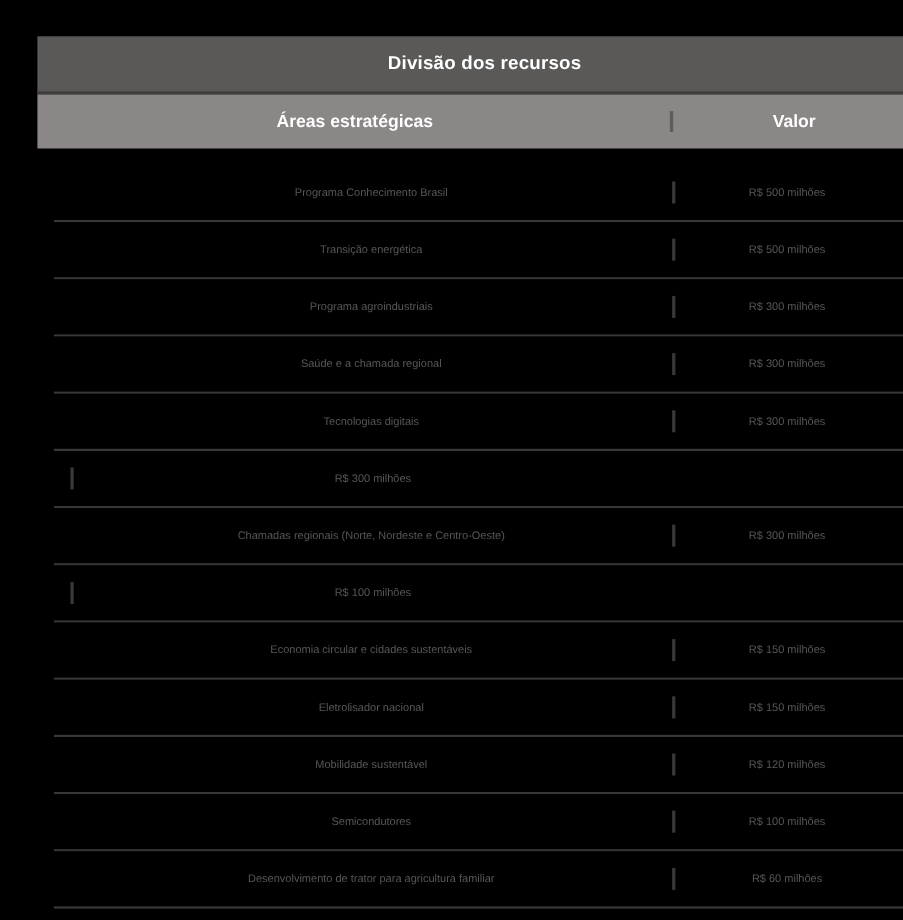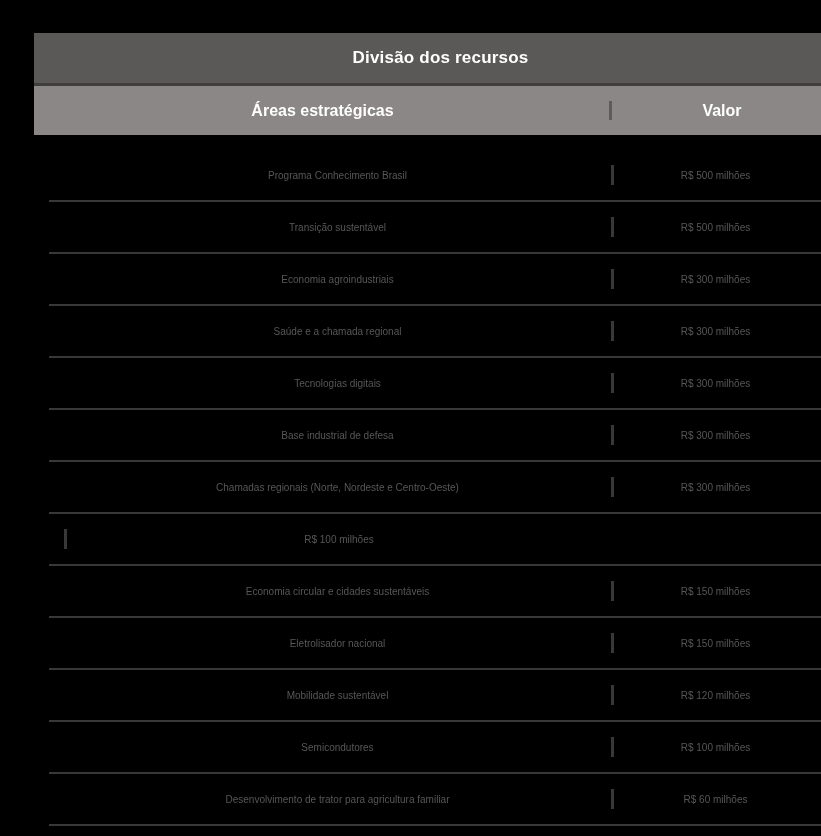--- a/index.html
+++ b/index.html
@@ -78,37 +78,36 @@
     <div class="cell area-cell">Áreas estratégicas</div>
     <div class="cell valor-cell">Valor</div>
   </div>
 
   <div id="table-body">
       <div class="row data-row">
     <div class="cell area-cell">Programa Conhecimento Brasil</div>
     <div class="cell valor-cell">R$ 500 milhões</div>
   </div>
       <div class="row data-row">
-    <div class="cell area-cell">Transição sustentável</div>
+    <div class="cell area-cell">Transição energética</div>
     <div class="cell valor-cell">R$ 500 milhões</div>
   </div>
       <div class="row data-row">
-    <div class="cell area-cell">Economia agroindustriais</div>
+    <div class="cell area-cell">Programa agroindustriais</div>
     <div class="cell valor-cell">R$ 300 milhões</div>
   </div>
       <div class="row data-row">
     <div class="cell area-cell">Saúde e a chamada regional</div>
     <div class="cell valor-cell">R$ 300 milhões</div>
   </div>
       <div class="row data-row">
     <div class="cell area-cell">Tecnologias digitais</div>
     <div class="cell valor-cell">R$ 300 milhões</div>
   </div>
       <div class="row data-row">
-    <div class="cell area-cell">Base industrial de defesa</div>
     <div class="cell valor-cell">R$ 300 milhões</div>
   </div>
       <div class="row data-row">
     <div class="cell area-cell">Chamadas regionais (Norte, Nordeste e Centro-Oeste)</div>
     <div class="cell valor-cell">R$ 300 milhões</div>
   </div>
       <div class="row data-row">
     <div class="cell valor-cell">R$ 100 milhões</div>
   </div>
       <div class="row data-row">

